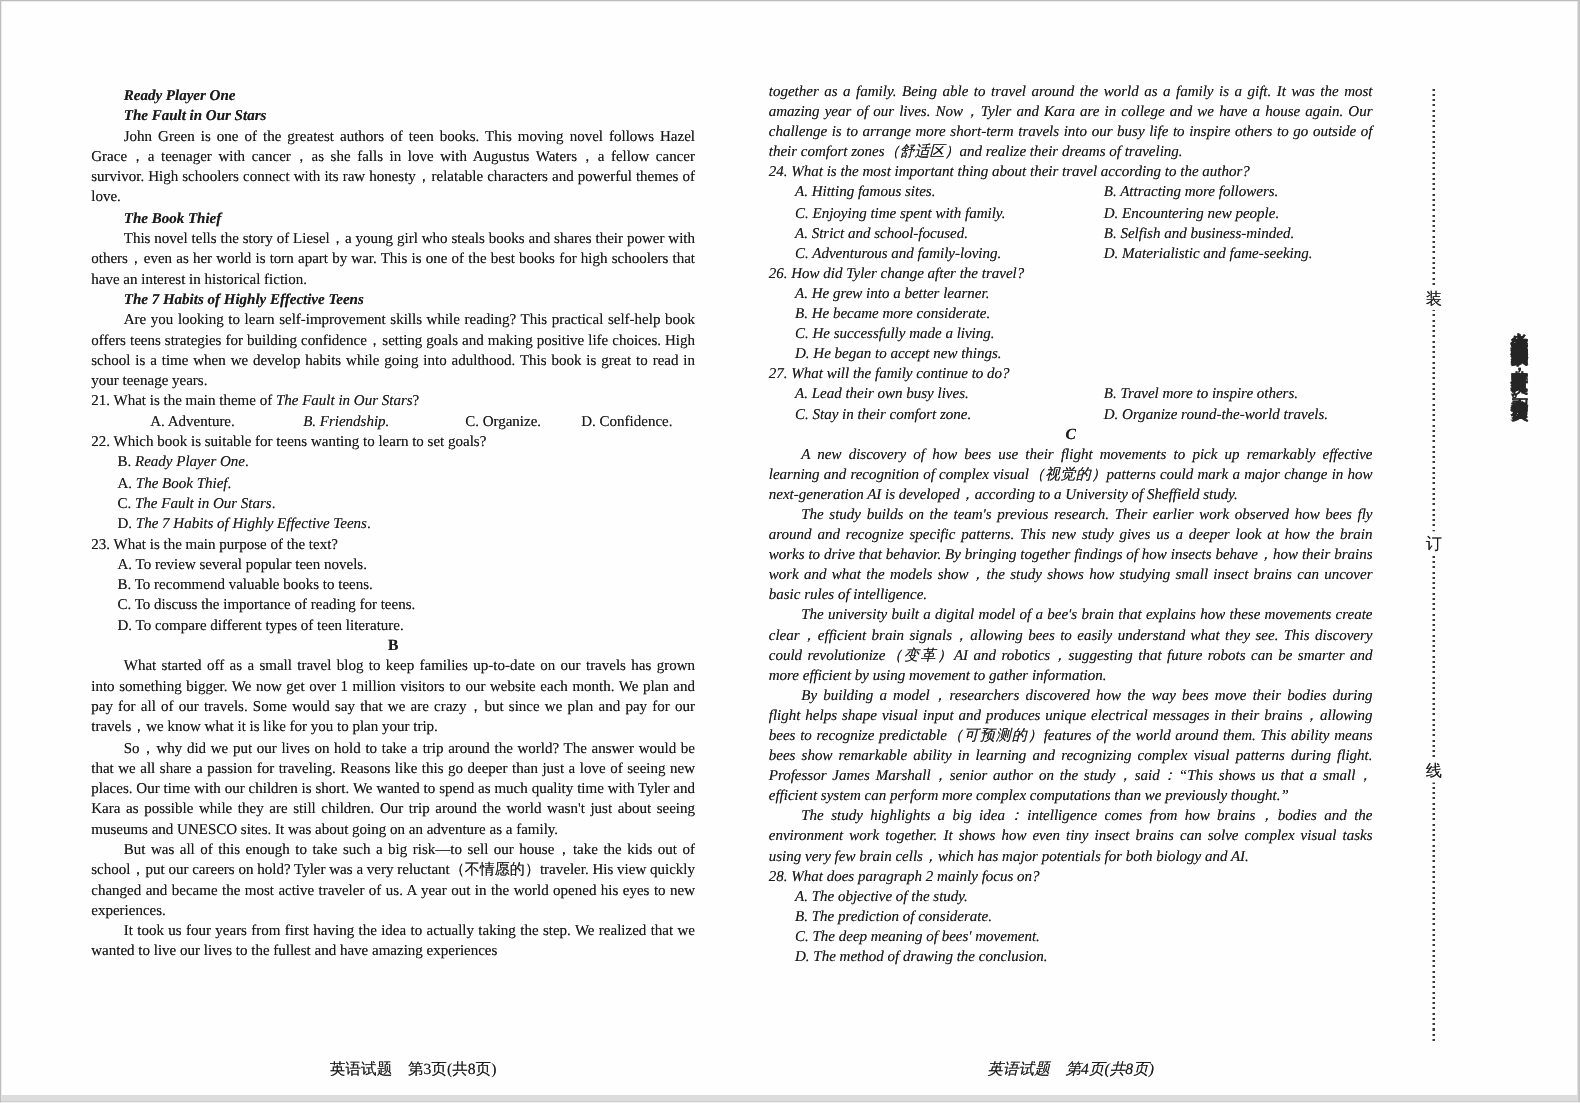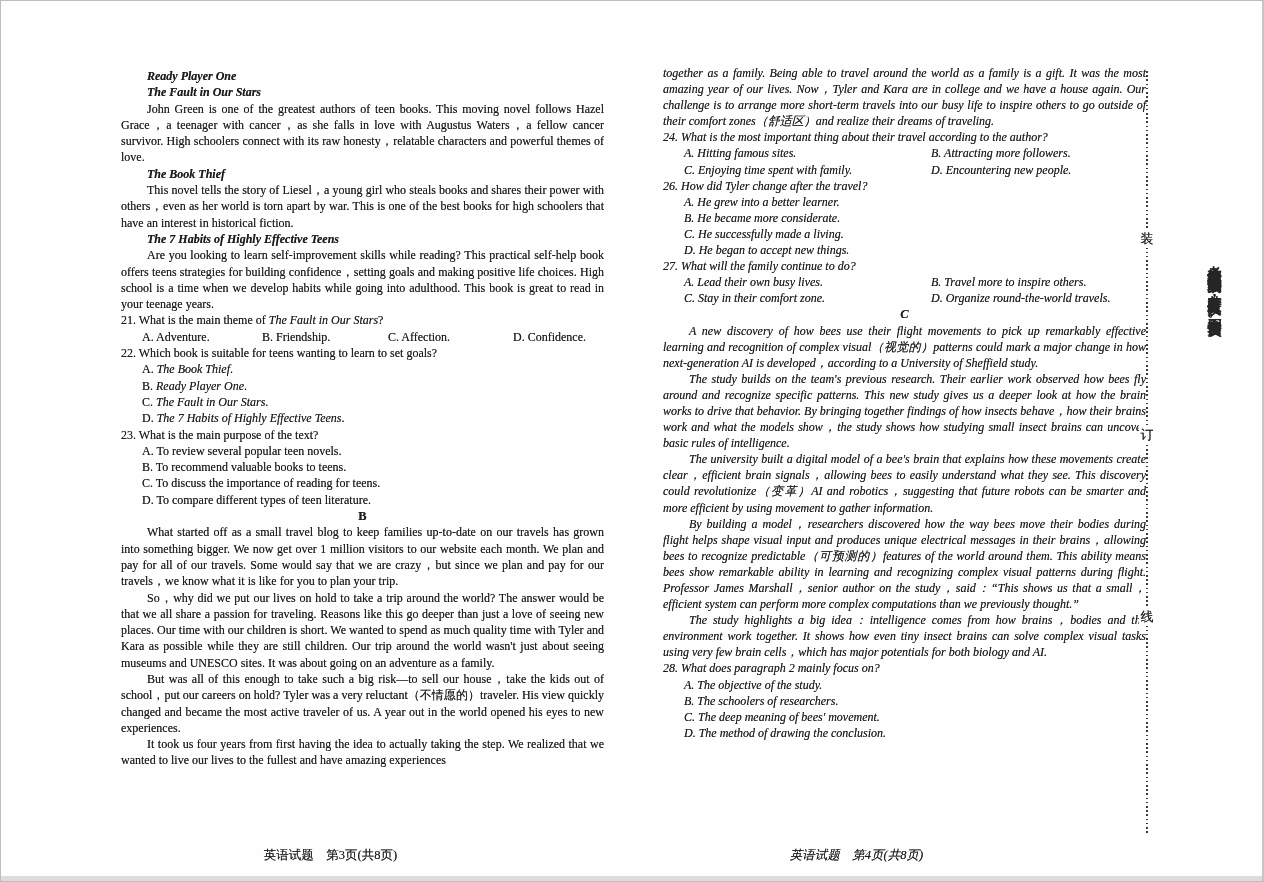--- a/index.html
+++ b/index.html
@@ -13,34 +13,33 @@
     overflow:hidden;
     font-family:"Liberation Serif","DejaVu Serif",serif;
     color:#1c1c1c;
   }
   .scan-bottom{position:absolute;left:0;right:0;bottom:0;height:5px;background:#dcdcdc;}
   .page-col{
     position:absolute;
     width:483px;
     font-size:12px;
     text-shadow:0 0 .4px rgba(0,0,0,.6);
-    margin-left:48px;
   }
   .col-left{left:72px;top:67px;line-height:16.3px;}
   .col-right{left:614px;top:64px;line-height:16.1px;font-style:italic;}
   .page-col div{margin:0;}
   .heading{font-weight:700;font-style:italic;padding-left:26px;}
   .para{text-indent:26px;text-align:justify;}
   .noindent{text-indent:0;}
   .question{}
   .option{padding-left:21px;}
   .it{font-style:italic;}
-  .options-inline{display:flex;padding-left:21px;}
+  .options-inline{display:flex;padding-left:21px;text-align:center;}
   .options-inline .opt-cell:nth-child(1){width:120px;}
-  .options-inline .opt-cell:nth-child(2){width:126px;}
+  .options-inline .opt-cell:nth-child(2){width:126px;font-style:italic;}
   .options-inline .opt-cell:nth-child(3){width:125px;}
   .options-grid{display:grid;grid-template-columns:247px auto;padding-left:21px;}
   .section-label{text-align:center;font-weight:700;font-size:12.5px;}
   .footer{
     position:absolute;top:846px;width:483px;text-align:center;
     font-size:12.5px;text-shadow:0 0 .4px rgba(0,0,0,.6);
   }
   .footer-left{left:88px;}
   .footer-right{left:614px;font-style:italic;}
   .binding-line{
@@ -72,26 +71,26 @@
       <div class="heading">The Fault in Our Stars</div>
       <div class="para">John Green is one of the greatest authors of teen books. This moving novel follows Hazel Grace，a teenager with cancer，as she falls in love with Augustus Waters，a fellow cancer survivor. High schoolers connect with its raw honesty，relatable characters and powerful themes of love.</div>
       <div class="heading">The Book Thief</div>
       <div class="para">This novel tells the story of Liesel，a young girl who steals books and shares their power with others，even as her world is torn apart by war. This is one of the best books for high schoolers that have an interest in historical fiction.</div>
       <div class="heading">The 7 Habits of Highly Effective Teens</div>
       <div class="para">Are you looking to learn self-improvement skills while reading? This practical self-help book offers teens strategies for building confidence，setting goals and making positive life choices. High school is a time when we develop habits while going into adulthood. This book is great to read in your teenage years.</div>
       <div class="question"><span>21. What is the main theme of </span><span class="it">The Fault in Our Stars</span><span>?</span></div>
       <div class="options-inline">
         <span class="opt-cell">A. Adventure.</span>
         <span class="opt-cell">B. Friendship.</span>
-        <span class="opt-cell">C. Affection.</span>
+        <span class="opt-cell">C. Organize.</span>
         <span class="opt-cell">D. Confidence.</span>
       </div>
       <div class="question"><span>22. Which book is suitable for teens wanting to learn to set goals?</span></div>
+      <div class="option"><span>B. </span><span class="it">Ready Player One</span><span>.</span></div>
       <div class="option"><span>A. </span><span class="it">The Book Thief</span><span>.</span></div>
-      <div class="option"><span>B. </span><span class="it">Ready Player One</span><span>.</span></div>
       <div class="option"><span>C. </span><span class="it">The Fault in Our Stars</span><span>.</span></div>
       <div class="option"><span>D. </span><span class="it">The 7 Habits of Highly Effective Teens</span><span>.</span></div>
       <div class="question"><span>23. What is the main purpose of the text?</span></div>
       <div class="option"><span>A. To review several popular teen novels.</span></div>
       <div class="option"><span>B. To recommend valuable books to teens.</span></div>
       <div class="option"><span>C. To discuss the importance of reading for teens.</span></div>
       <div class="option"><span>D. To compare different types of teen literature.</span></div>
       <div class="section-label">B</div>
       <div class="para">What started off as a small travel blog to keep families up-to-date on our travels has grown into something bigger. We now get over 1 million visitors to our website each month. We plan and pay for all of our travels. Some would say that we are crazy，but since we plan and pay for our travels，we know what it is like for you to plan your trip.</div>
       <div class="para">So，why did we put our lives on hold to take a trip around the world? The answer would be that we all share a passion for traveling. Reasons like this go deeper than just a love of seeing new places. Our time with our children is short. We wanted to spend as much quality time with Tyler and Kara as possible while they are still children. Our trip around the world wasn't just about seeing museums and UNESCO sites. It was about going on an adventure as a family.</div>
@@ -100,41 +99,47 @@
     </div>
   <div class="page-col col-right">
       <div class="para noindent">together as a family. Being able to travel around the world as a family is a gift. It was the most amazing year of our lives. Now，Tyler and Kara are in college and we have a house again. Our challenge is to arrange more short-term travels into our busy life to inspire others to go outside of their comfort zones（舒适区）and realize their dreams of traveling.</div>
       <div class="question"><span>24. What is the most important thing about their travel according to the author?</span></div>
       <div class="options-grid">
         <span class="opt-2">A. Hitting famous sites.</span>
         <span class="opt-2">B. Attracting more followers.</span>
         <span class="opt-2">C. Enjoying time spent with family.</span>
         <span class="opt-2">D. Encountering new people.</span>
       </div>
+      <div class="options-grid">
+        <span class="opt-2">A. Strict and school-focused.</span>
+        <span class="opt-2">B. Selfish and business-minded.</span>
+        <span class="opt-2">C. Adventurous and family-loving.</span>
+        <span class="opt-2">D. Materialistic and fame-seeking.</span>
+      </div>
       <div class="question"><span>26. How did Tyler change after the travel?</span></div>
       <div class="option"><span>A. He grew into a better learner.</span></div>
       <div class="option"><span>B. He became more considerate.</span></div>
       <div class="option"><span>C. He successfully made a living.</span></div>
       <div class="option"><span>D. He began to accept new things.</span></div>
       <div class="question"><span>27. What will the family continue to do?</span></div>
       <div class="options-grid">
         <span class="opt-2">A. Lead their own busy lives.</span>
         <span class="opt-2">B. Travel more to inspire others.</span>
         <span class="opt-2">C. Stay in their comfort zone.</span>
         <span class="opt-2">D. Organize round-the-world travels.</span>
       </div>
       <div class="section-label">C</div>
       <div class="para">A new discovery of how bees use their flight movements to pick up remarkably effective learning and recognition of complex visual（视觉的）patterns could mark a major change in how next-generation AI is developed，according to a University of Sheffield study.</div>
       <div class="para">The study builds on the team's previous research. Their earlier work observed how bees fly around and recognize specific patterns. This new study gives us a deeper look at how the brain works to drive that behavior. By bringing together findings of how insects behave，how their brains work and what the models show，the study shows how studying small insect brains can uncover basic rules of intelligence.</div>
       <div class="para">The university built a digital model of a bee's brain that explains how these movements create clear，efficient brain signals，allowing bees to easily understand what they see. This discovery could revolutionize（变革）AI and robotics，suggesting that future robots can be smarter and more efficient by using movement to gather information.</div>
       <div class="para">By building a model，researchers discovered how the way bees move their bodies during flight helps shape visual input and produces unique electrical messages in their brains，allowing bees to recognize predictable（可预测的）features of the world around them. This ability means bees show remarkable ability in learning and recognizing complex visual patterns during flight. Professor James Marshall，senior author on the study，said：“This shows us that a small，efficient system can perform more complex computations than we previously thought.”</div>
       <div class="para">The study highlights a big idea：intelligence comes from how brains，bodies and the environment work together. It shows how even tiny insect brains can solve complex visual tasks using very few brain cells，which has major potentials for both biology and AI.</div>
       <div class="question"><span>28. What does paragraph 2 mainly focus on?</span></div>
       <div class="option"><span>A. The objective of the study.</span></div>
-      <div class="option"><span>B. The schoolers of researchers.</span></div>
+      <div class="option"><span>B. The prediction of considerate.</span></div>
       <div class="option"><span>C. The deep meaning of bees' movement.</span></div>
       <div class="option"><span>D. The method of drawing the conclusion.</span></div>
     </div>
 
   <div class="footer footer-left">英语试题　第3页(共8页)</div>
   <div class="footer footer-right">英语试题　第4页(共8页)</div>
 
   <div class="binding-line"></div>
   <div class="binding-char bc-0">装</div>
   <div class="binding-char bc-1">订</div>

